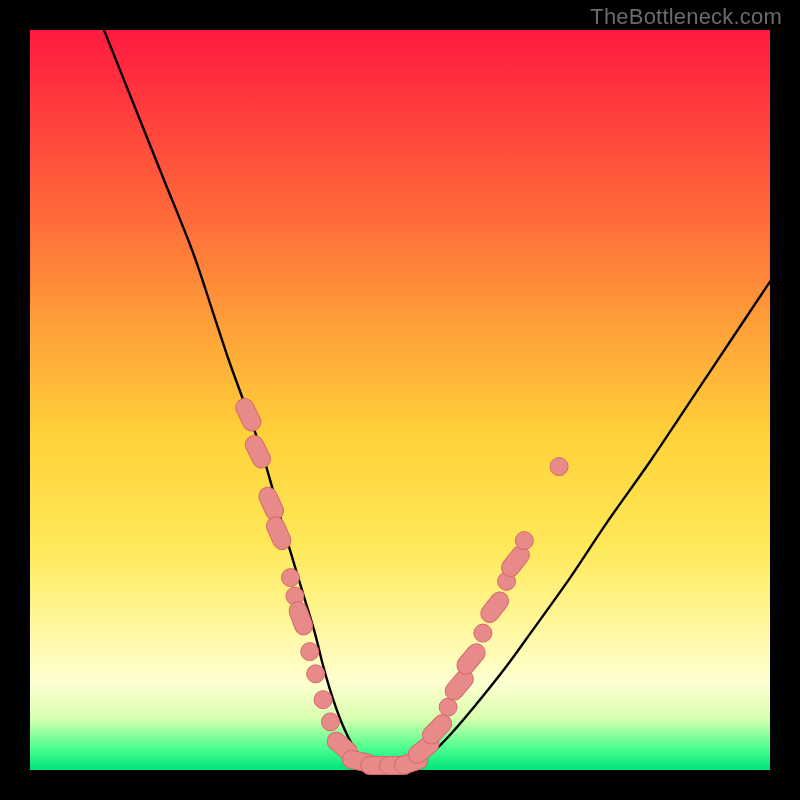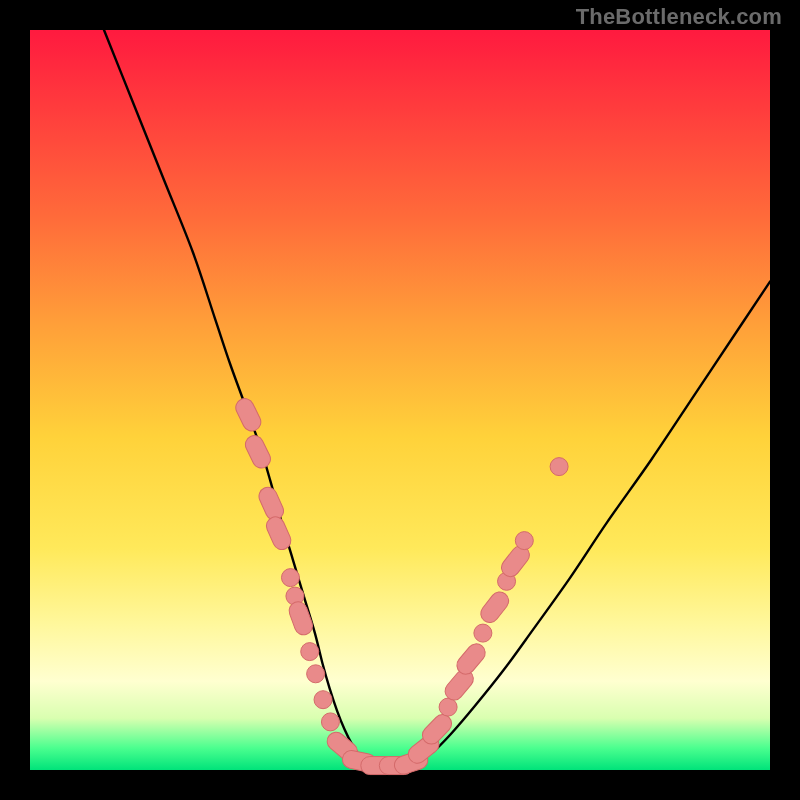--- a/index.html
+++ b/index.html
@@ -39,21 +39,21 @@
       #4cff8f 97%,
       #00e37a 100%
     );
   }
   .attribution {
     position: absolute;
     top: 4px;
     right: 18px;
     color: #6b6b6b;
     font-size: 22px;
-    font-weight: 700;
+    font-weight: 400;
     letter-spacing: 0.2px;
   }
   svg.curve-layer {
     position: absolute;
     top: 30px;
     left: 30px;
     width: 740px;
     height: 740px;
     overflow: visible;
   }

